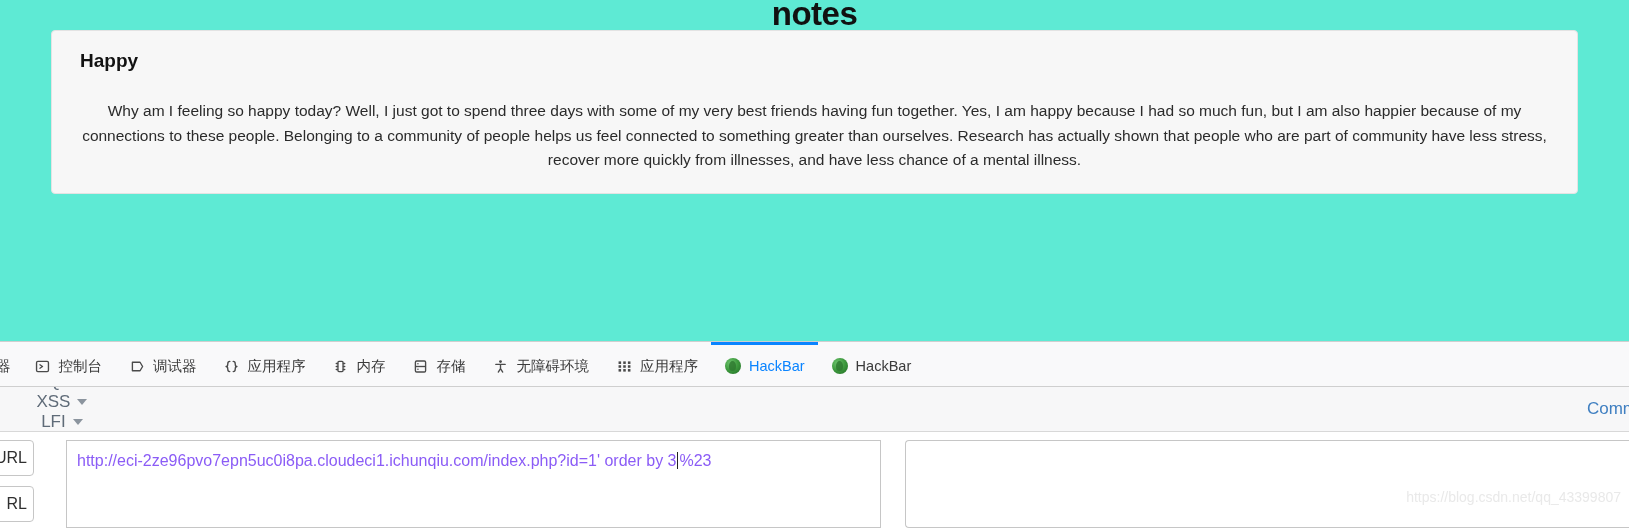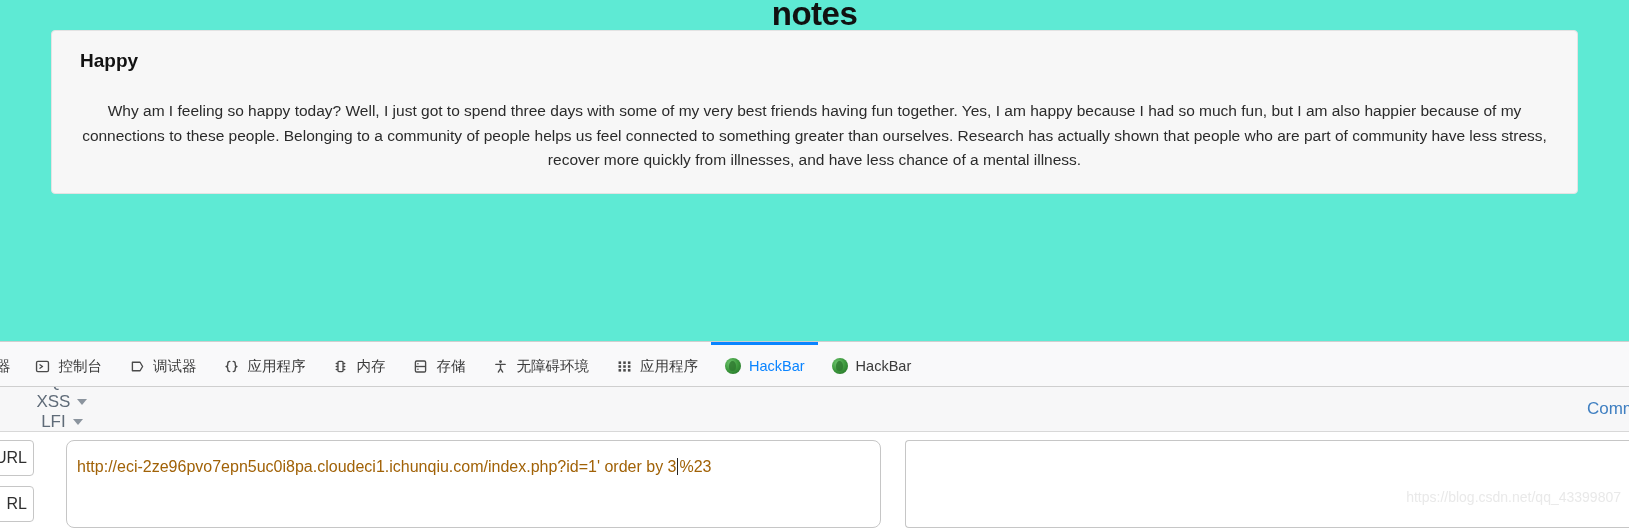--- a/index.html
+++ b/index.html
@@ -217,25 +217,25 @@
     margin-bottom: 10px;
   }
 
   .hb-url-box {
     position: absolute;
     left: 66px;
     top: 8px;
     width: 815px;
     height: 88px;
     border: 1px solid #c6c6c6;
-    border-radius: 8px;
-    background: #ffffff;
-    padding: 16px 10px 0 10px;
+    border-radius: 0;
+    background: #ffffff;
+    padding: 10px 10px 0 10px;
     font-size: 16px;
-    color: #a16207;
+    color: #8b5cf6;
     line-height: 20px;
     overflow: hidden;
   }
 
   .url-text { position: relative; display: inline; }
 
   .caret-bar {
     display: inline-block;
     width: 1px;
     height: 17px;

